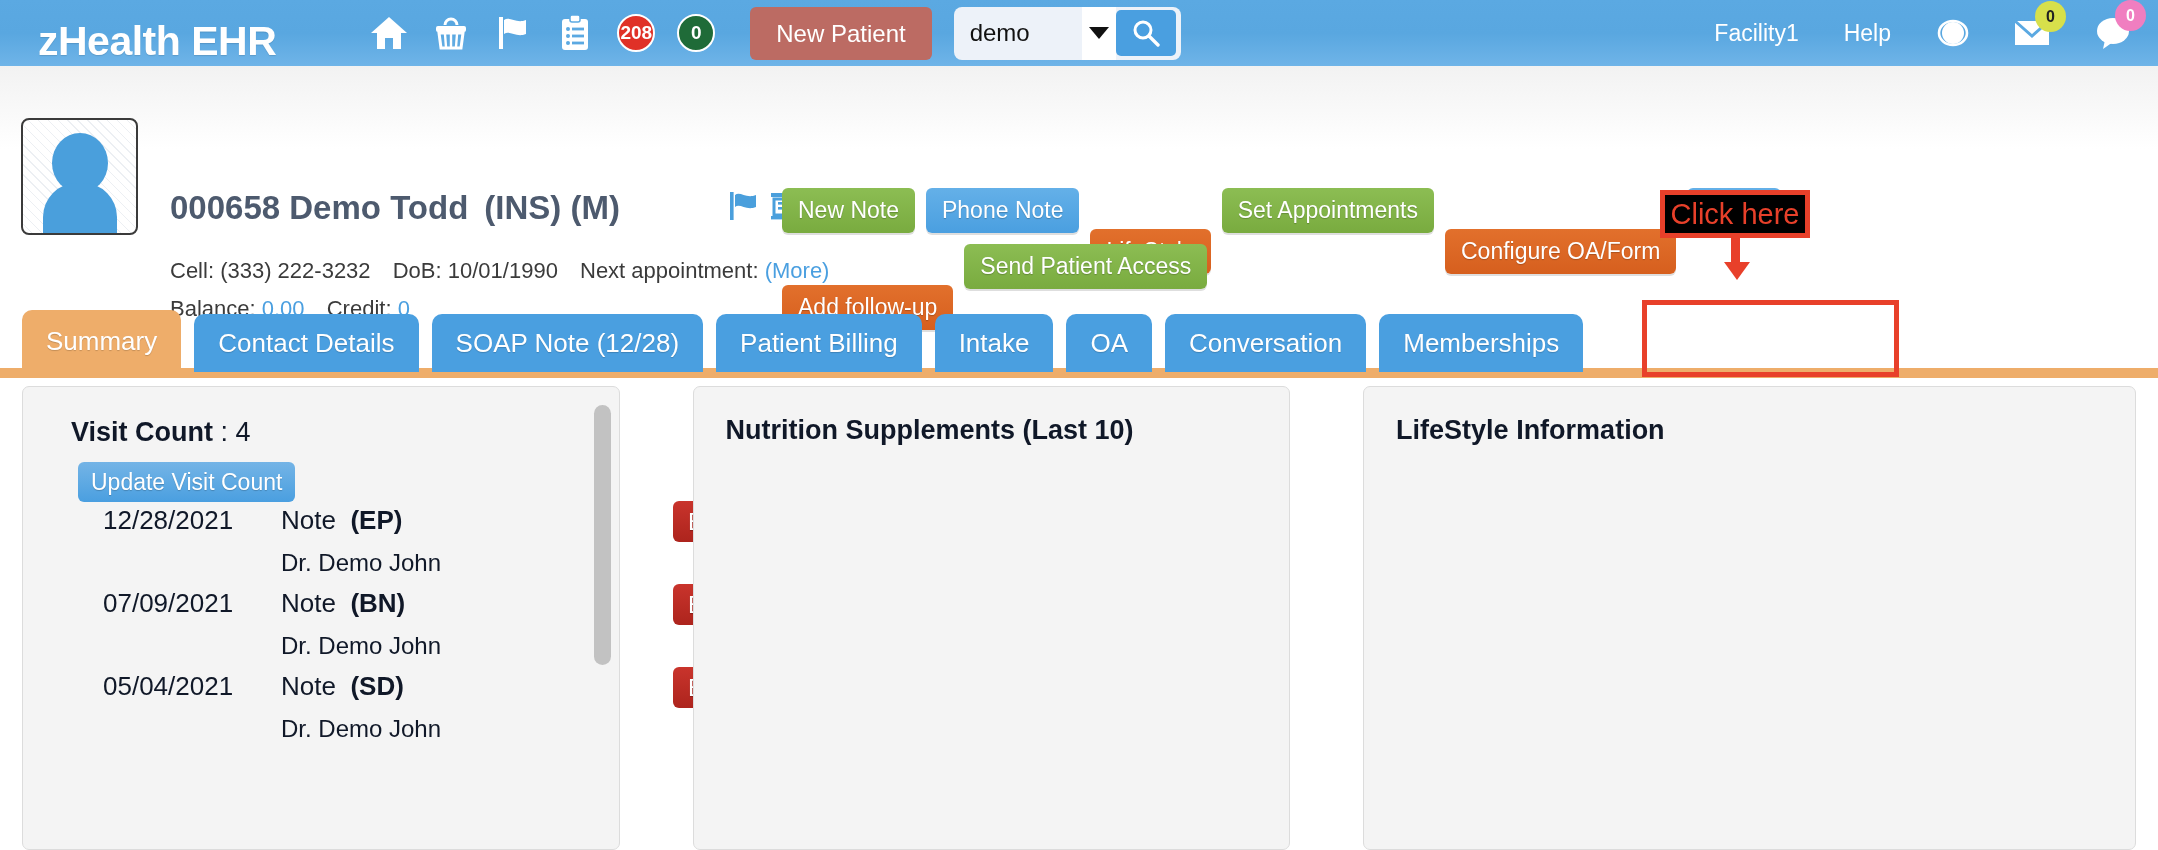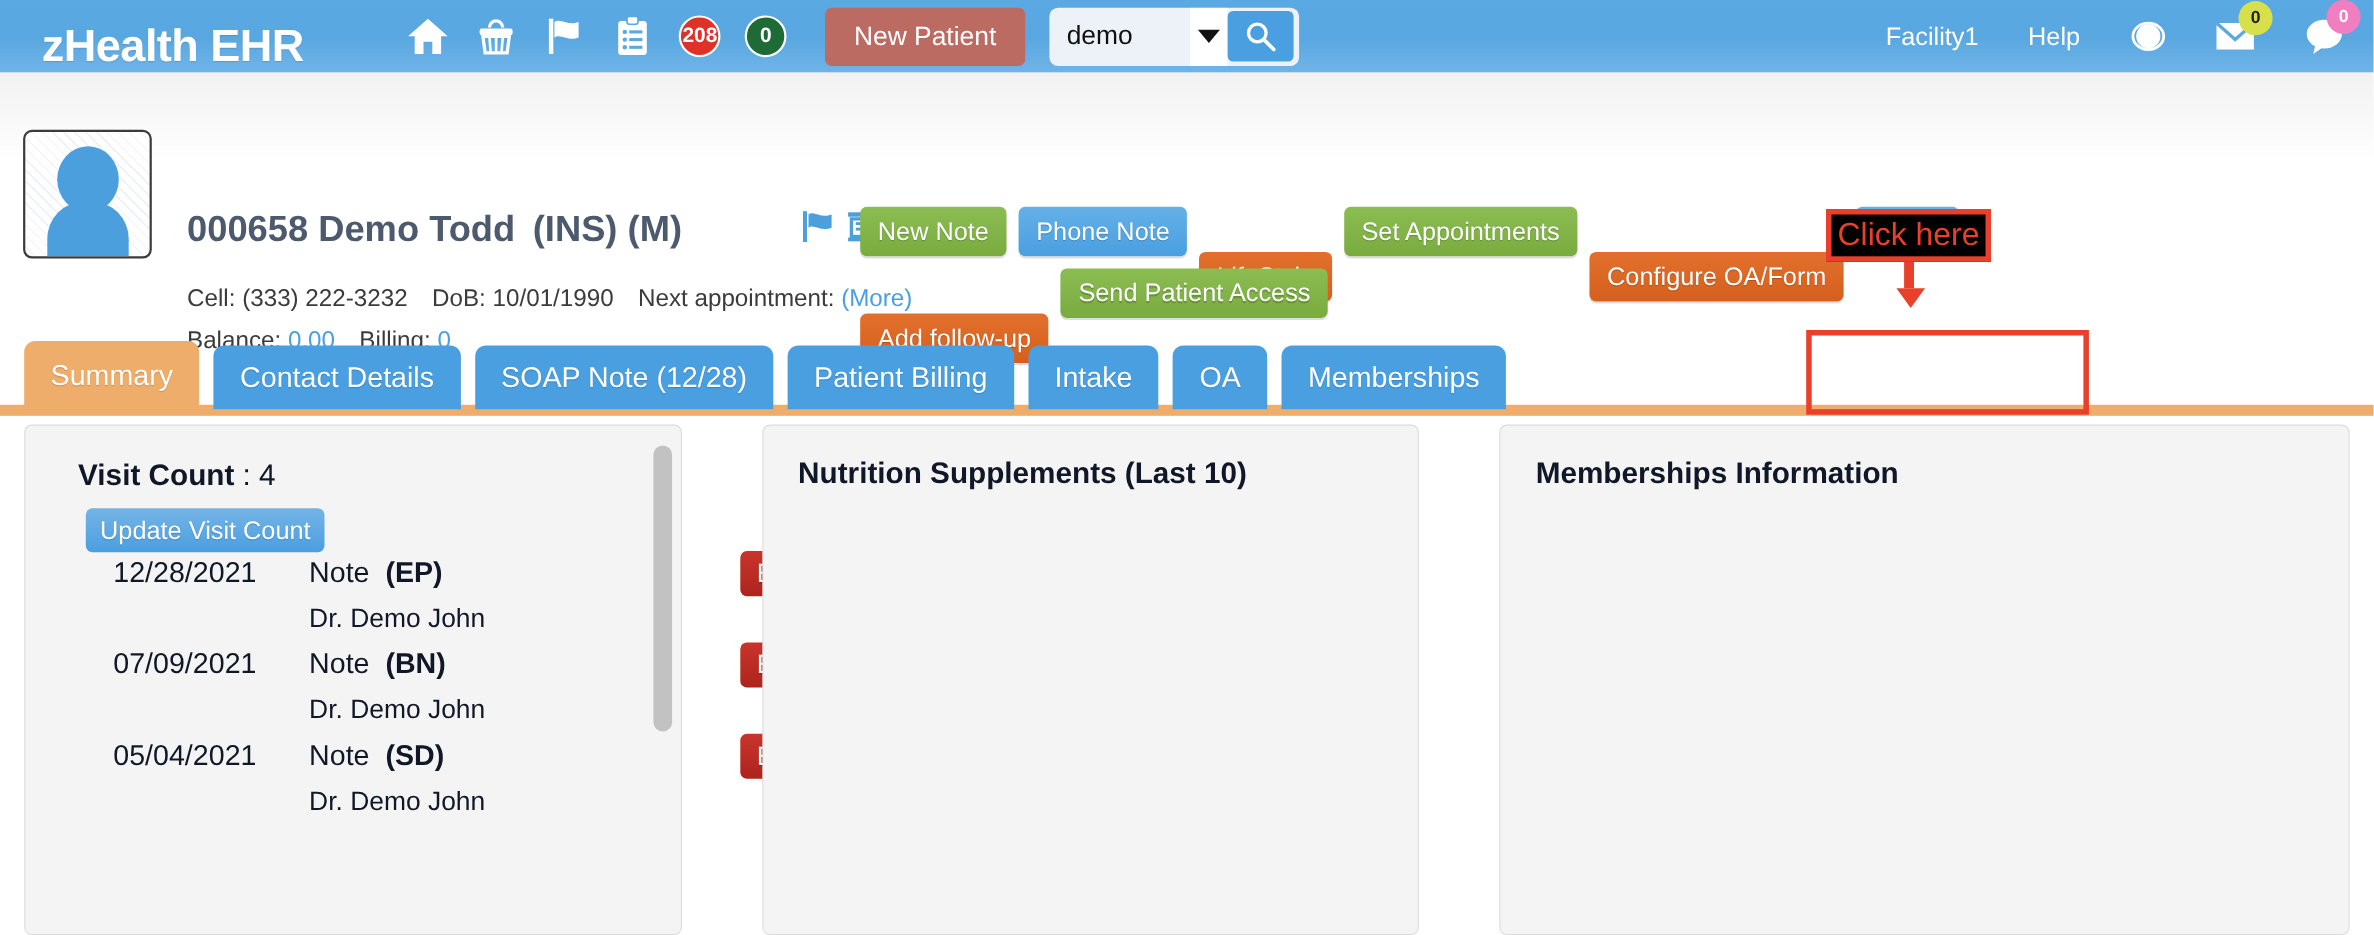--- a/index.html
+++ b/index.html
@@ -574,21 +574,21 @@
       <span>(333) 222-3232</span><span class="sp"></span>
       <span>DoB:</span>
       <span>10/01/1990</span><span class="sp"></span>
       <span>Next appointment:</span>
       <span class="lnk">(More)</span>
     </div>
 
     <div class="pt-line3">
       <span>Balance:</span>
       <span class="lnk">0.00</span><span class="sp"></span>
-      <span>Billing:</span>
+      <span>Credit:</span>
       <span class="lnk">0</span>
     </div>
 
     <div class="act-row1">
       <button class="abtn green">New Note</button>
       <button class="abtn blue">Phone Note</button>
       <button class="abtn orange">LifeStyle</button>
       <button class="abtn green">Set Appointments</button>
       <button class="abtn orange">Configure OA/Form</button>
       <button class="abtn blue">Billing</button>
@@ -607,20 +607,21 @@
   </div>
 
   <div class="tabs-underline"></div>
   <div class="tabs">
     <button class="tab active">Summary</button>
     <button class="tab">Contact Details</button>
     <button class="tab">SOAP Note (12/28)</button>
     <button class="tab">Patient Billing</button>
     <button class="tab">Intake</button>
     <button class="tab">OA</button>
+    <button class="tab">Conversation</button>
     <button class="tab">Memberships</button>
   </div>
   <div class="tab-highlight"></div>
 
   <div class="panels">
 
     <div class="panel panel-visits">
       <div class="visit-count-line">
         <b>Visit Count</b><span> : </span><span>4</span>
       </div>
@@ -654,18 +655,18 @@
       <div class="scrollbar">
         <div class="thumb"></div>
       </div>
     </div>
 
     <div class="panel panel-nutri">
       <div class="panel-title">Nutrition Supplements (Last 10)</div>
     </div>
 
     <div class="panel panel-addl">
-      <div class="panel-title">Memberships Information</div>
+      <div class="panel-title">LifeStyle Information</div>
     </div>
 
   </div>
 
 </div>
 
 </body></html>

